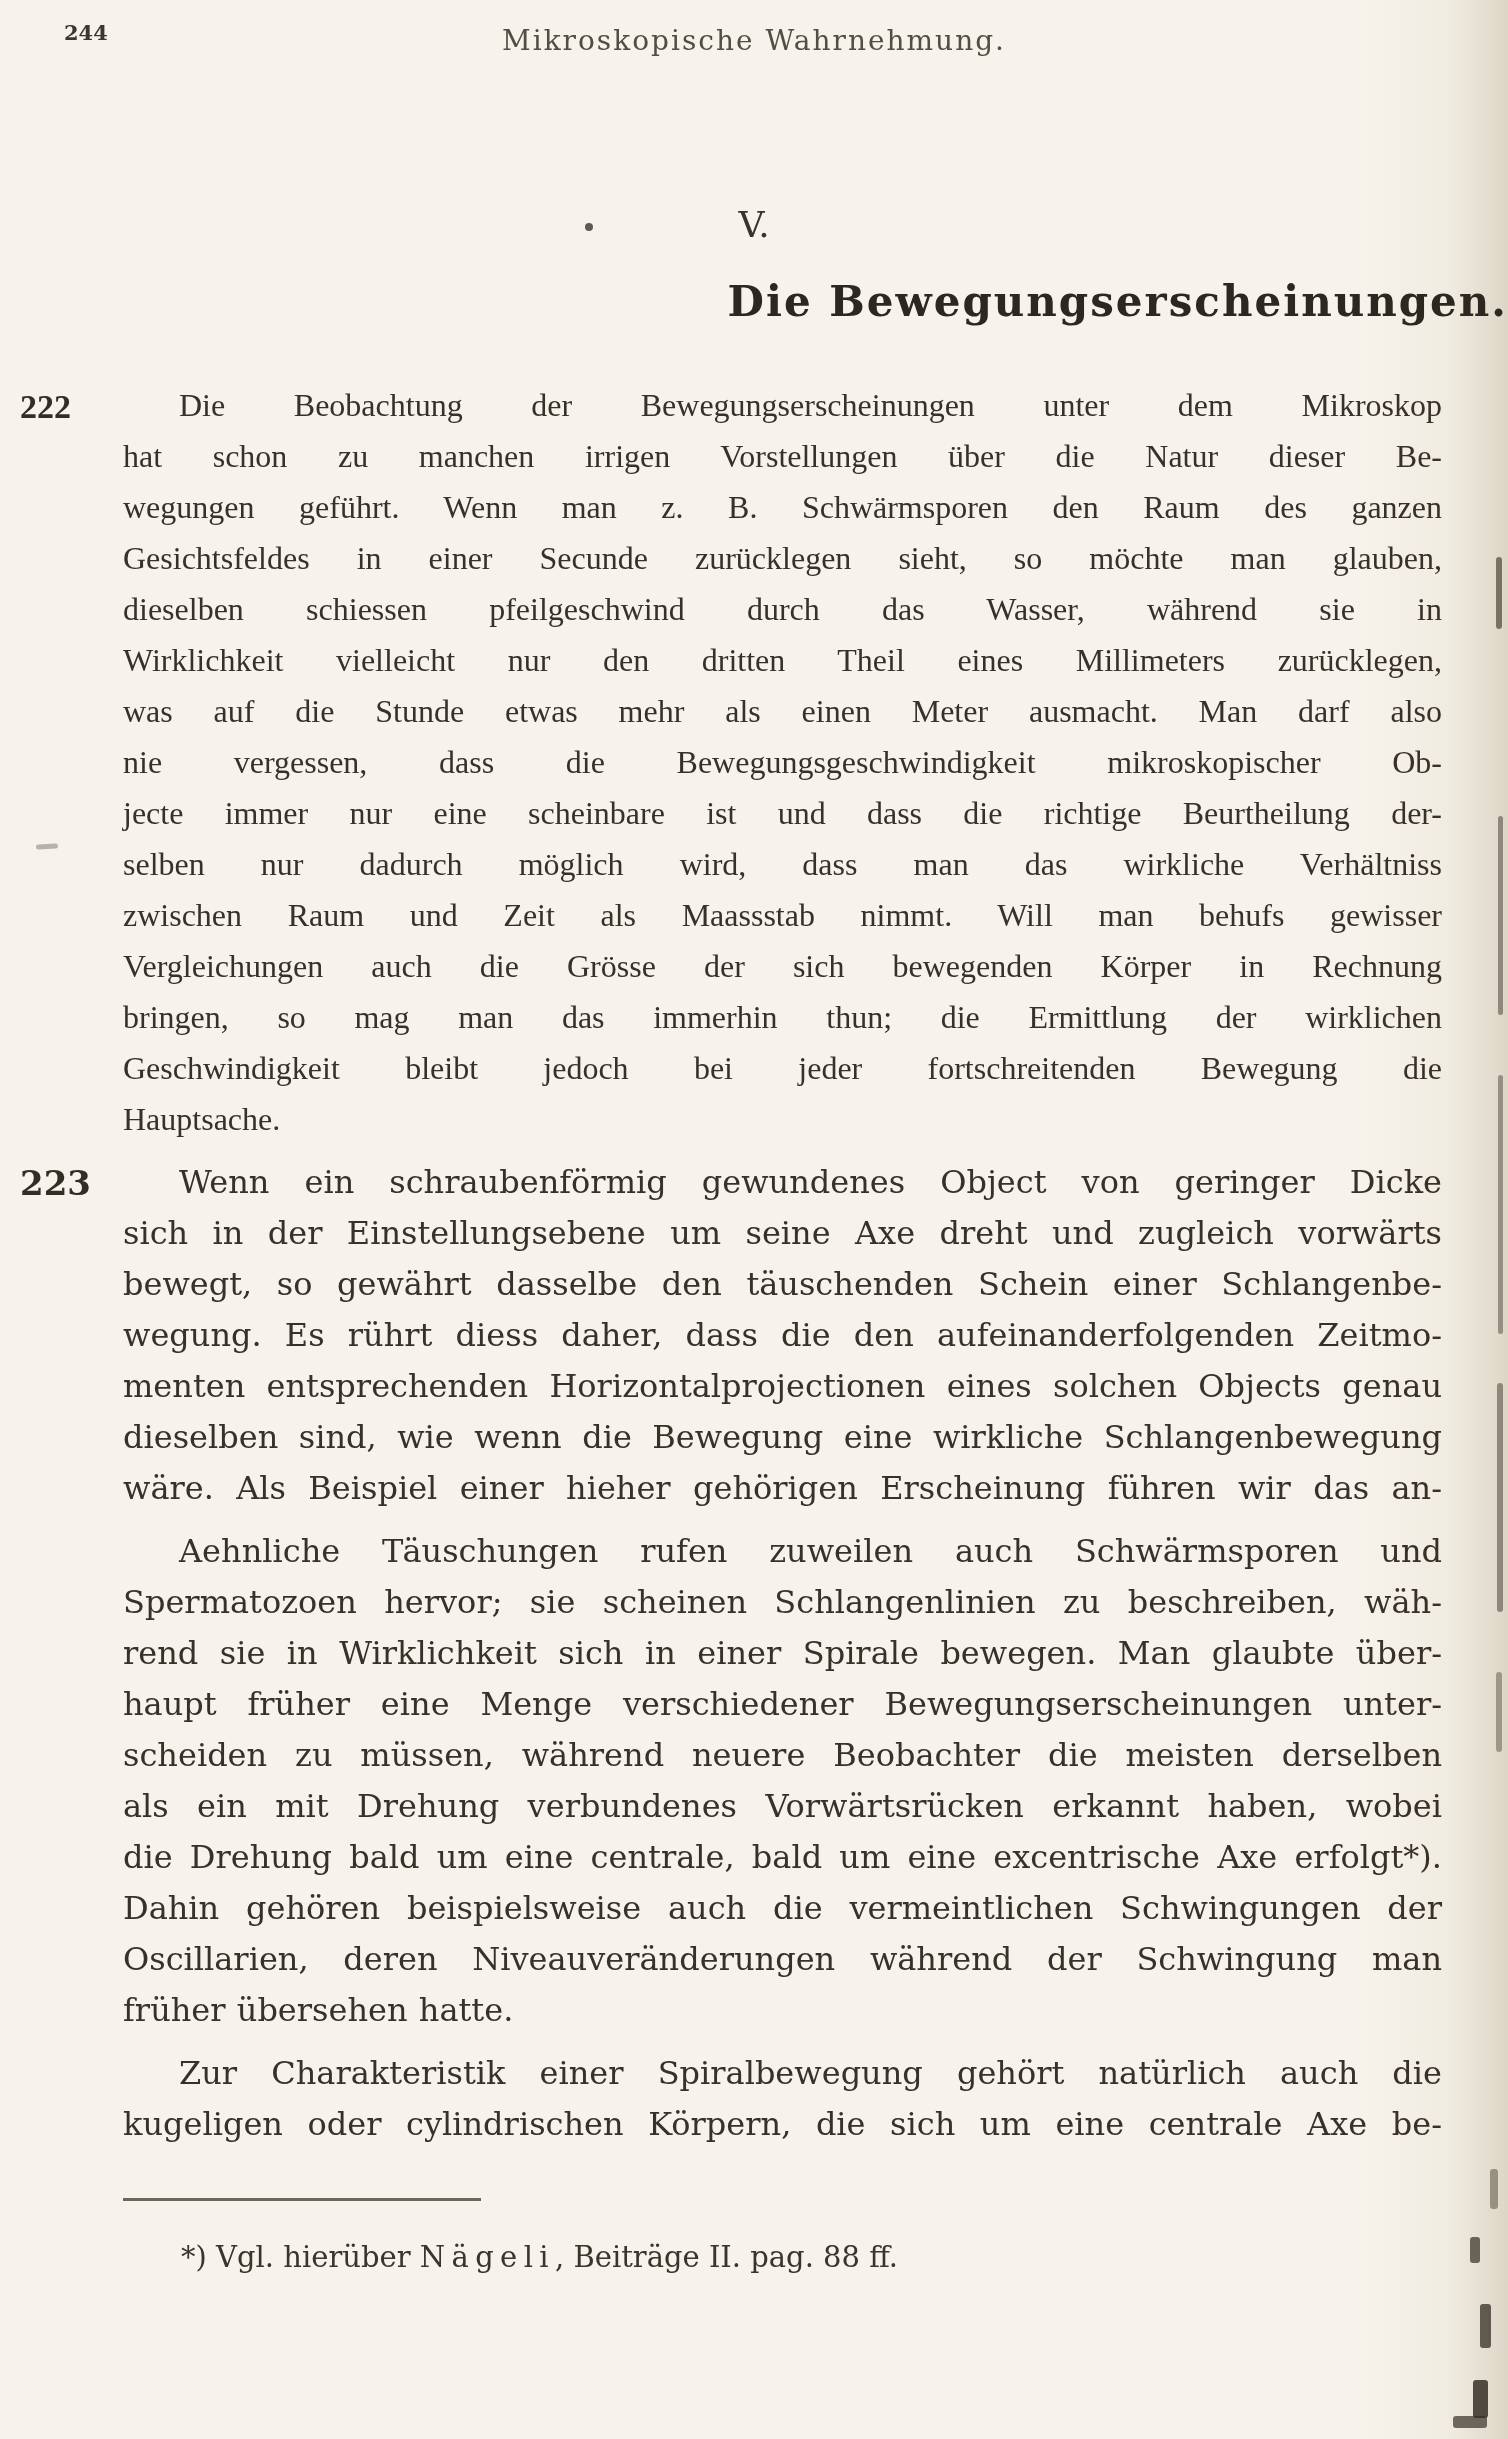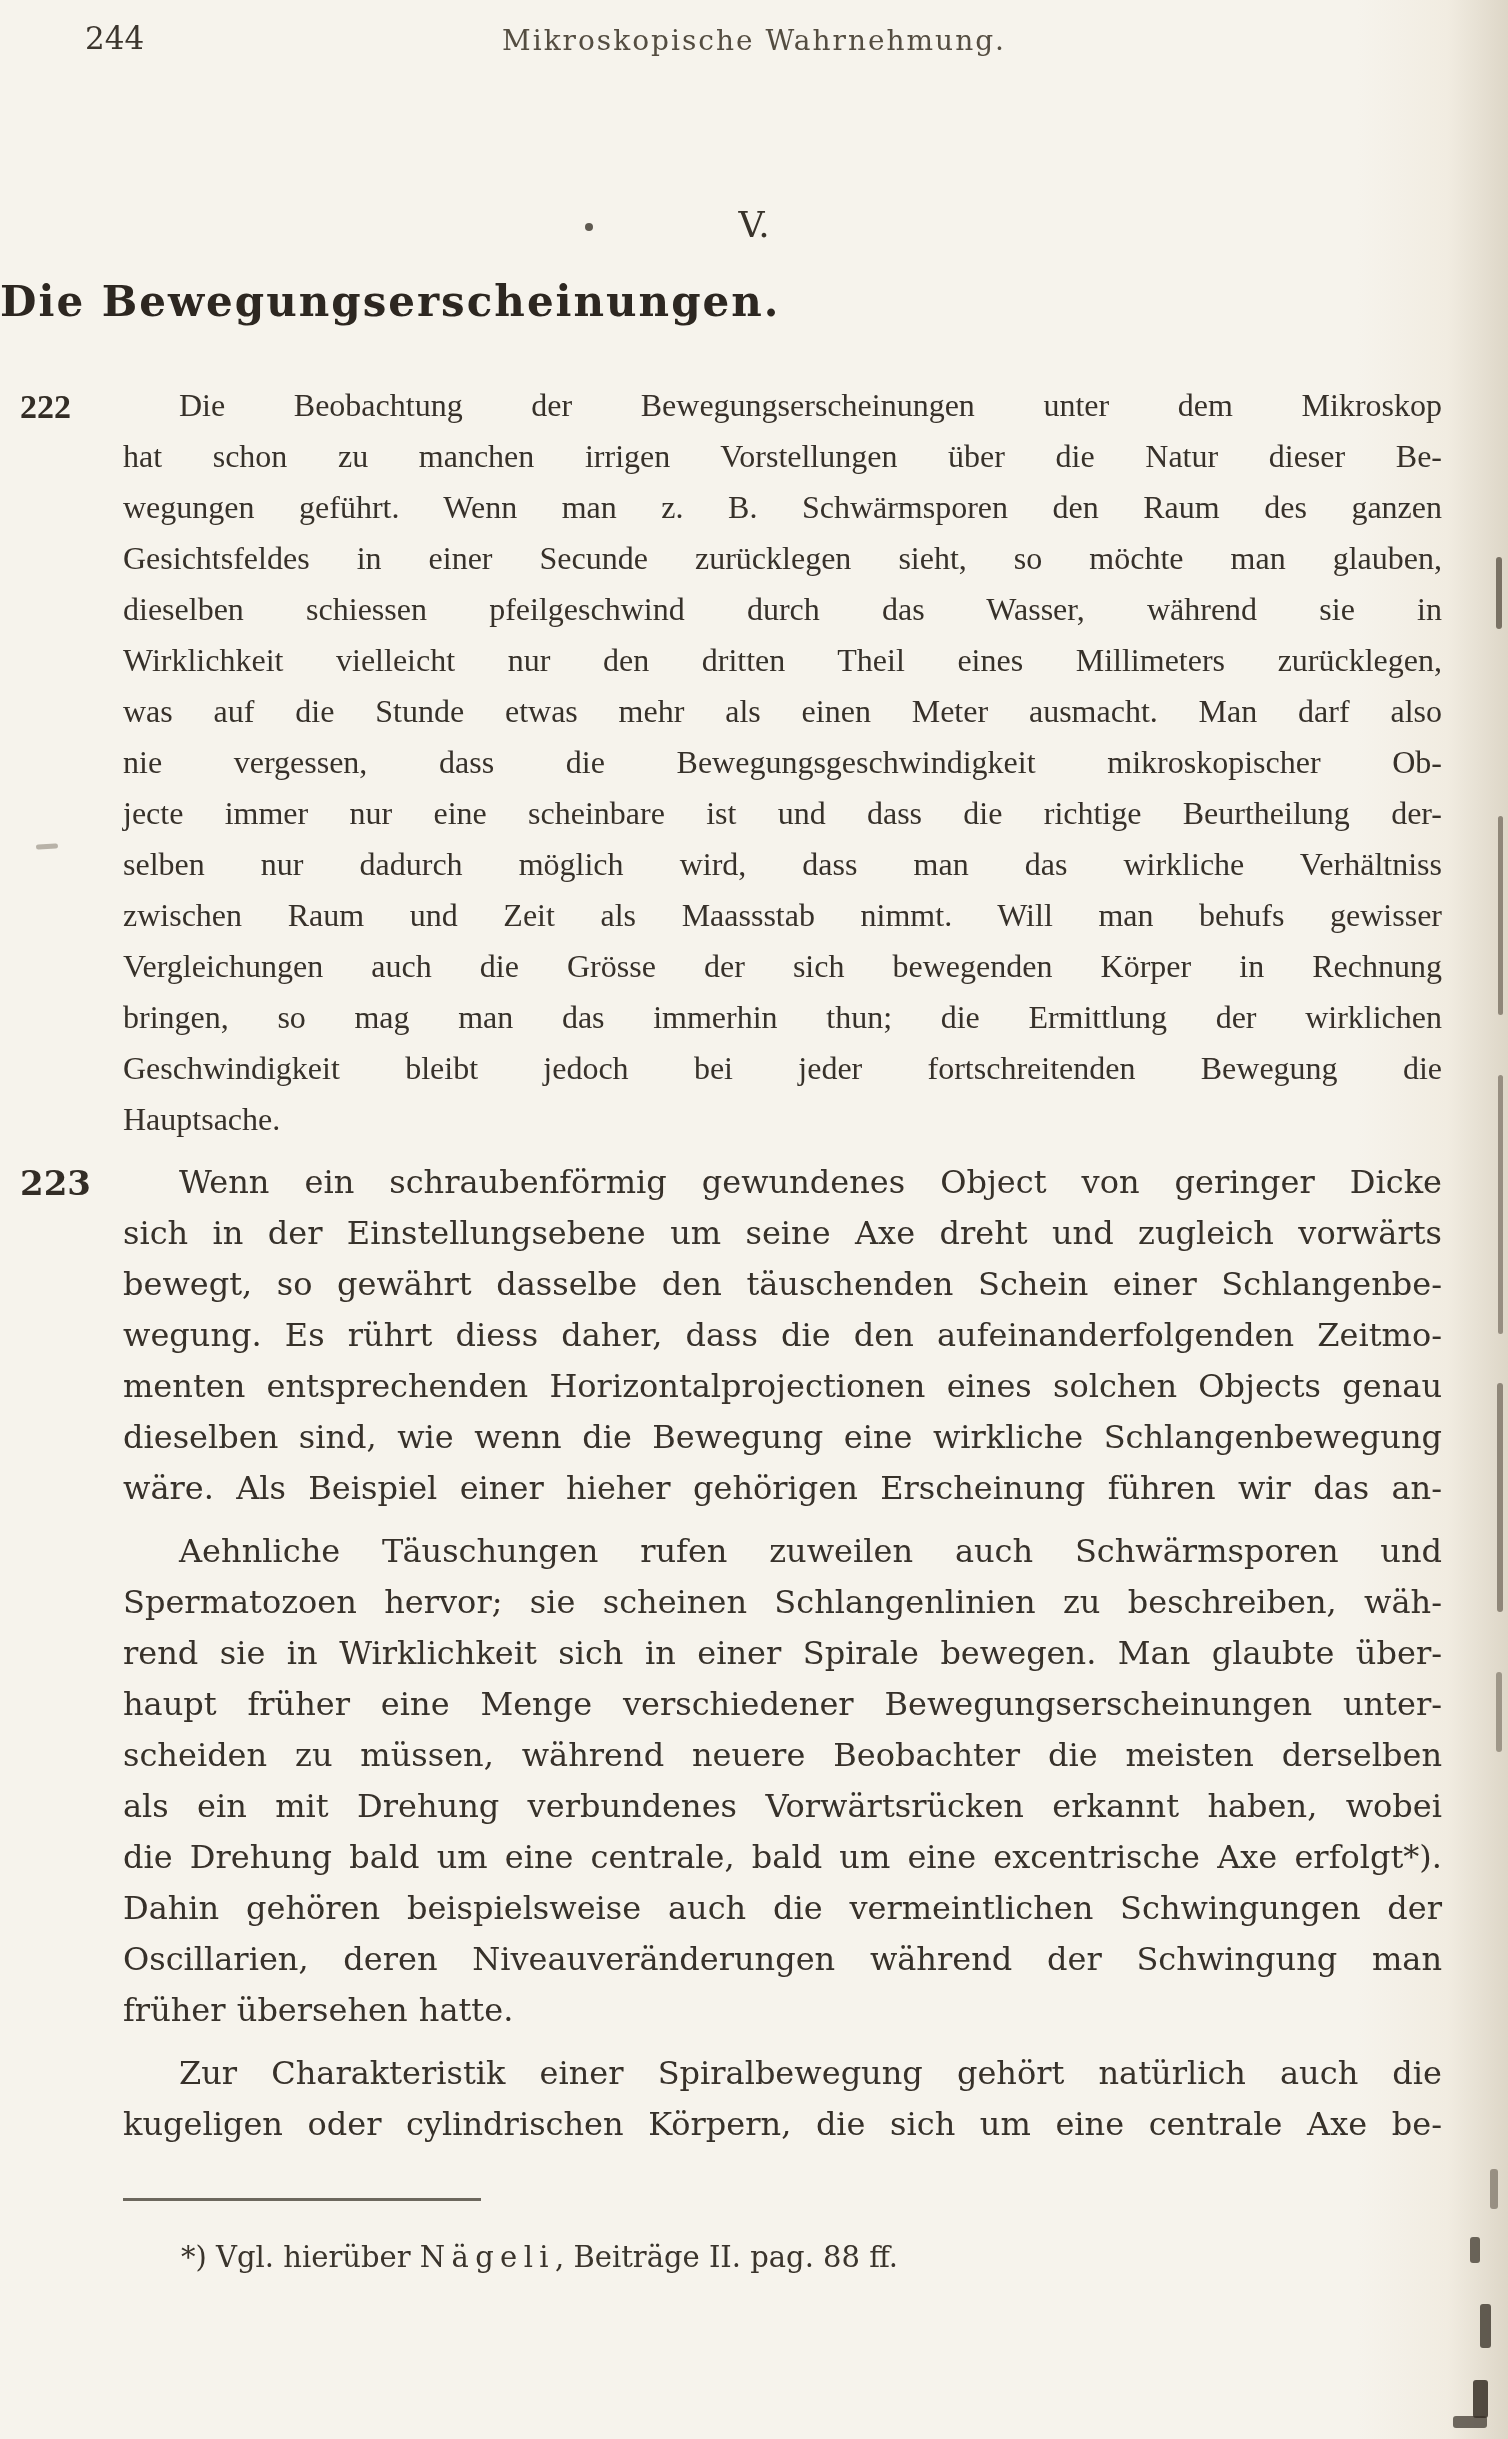--- a/index.html
+++ b/index.html
@@ -19,43 +19,44 @@
     overflow: hidden;
   }
   
   .running-header {
     position: relative;
     padding-top: 24px;
     height: 48px;
   }
   .page-number {
     position: absolute;
-    left: 85px;
+    left: 64px;
     top: 20px;
-    font-size: 31px;
+    font-size: 21px;
     color: #3c362e;
+    font-weight: bold;
   }
   .running-title {
     display: block;
     text-align: center;
     font-size: 28px;
     letter-spacing: 2px;
     color: #544d41;
   }
   
   .section-number-row {
     margin-top: 127px;
     text-align: center;
     font-size: 36px;
     line-height: 52px;
     color: #39332b;
   }
   .chapter-title {
     margin: 26px 0 0 0;
-    text-align: left;
+    text-align: right;
     font-size: 42px;
     font-weight: bold;
     letter-spacing: 2px;
     color: #2d2721;
   }
   
   .text-block {
     margin: 54px 66px 0 123px;
     font-size: 32px;
     line-height: 51px;

